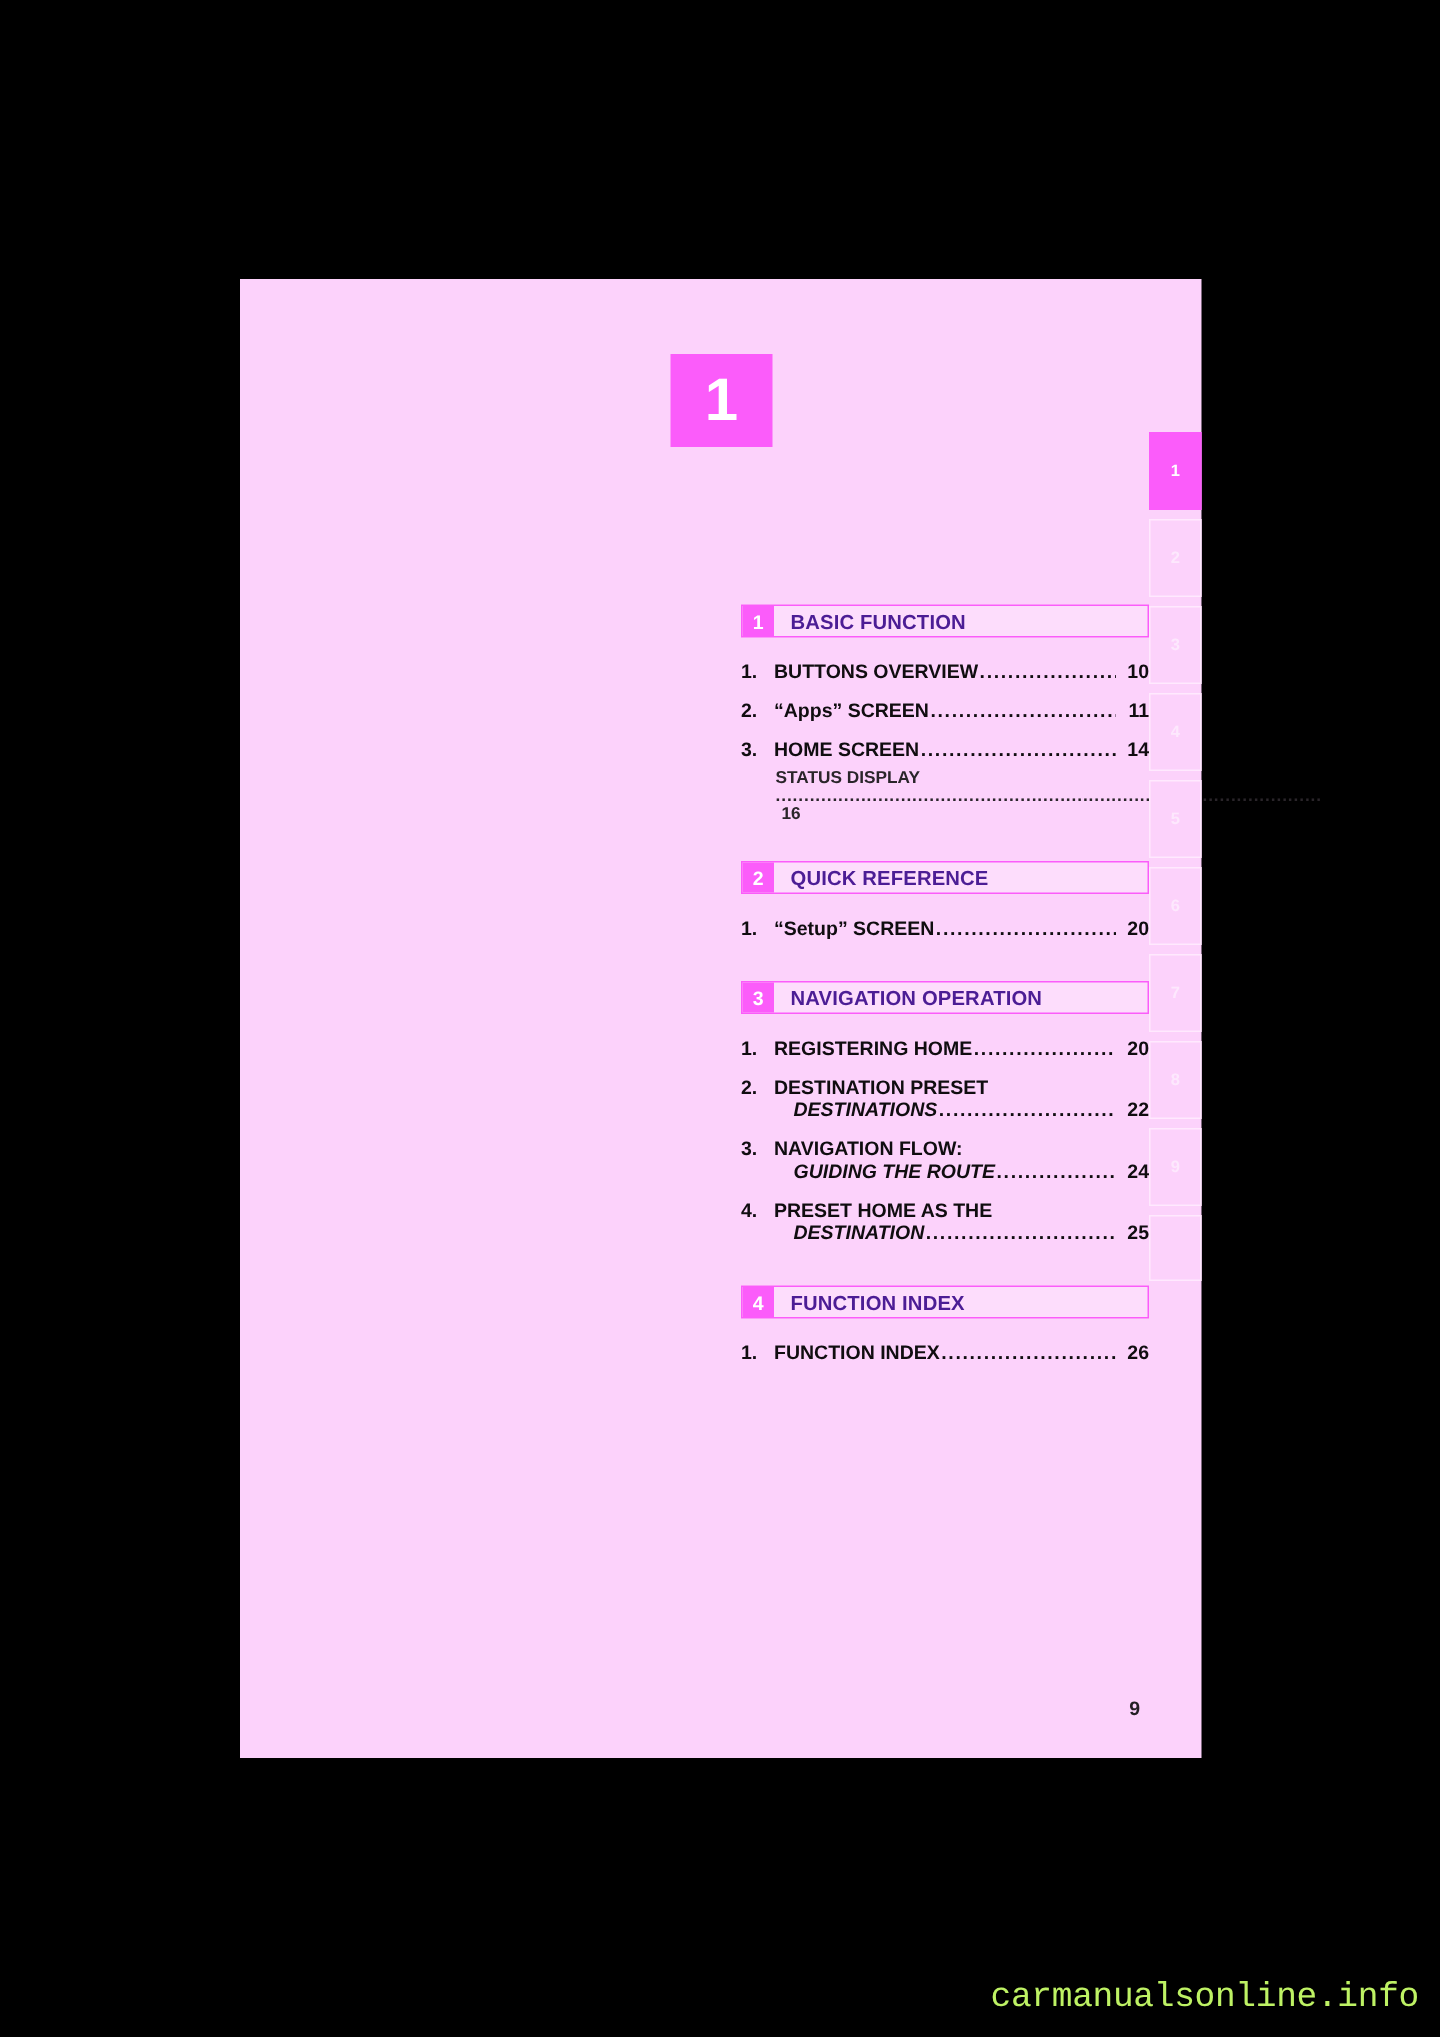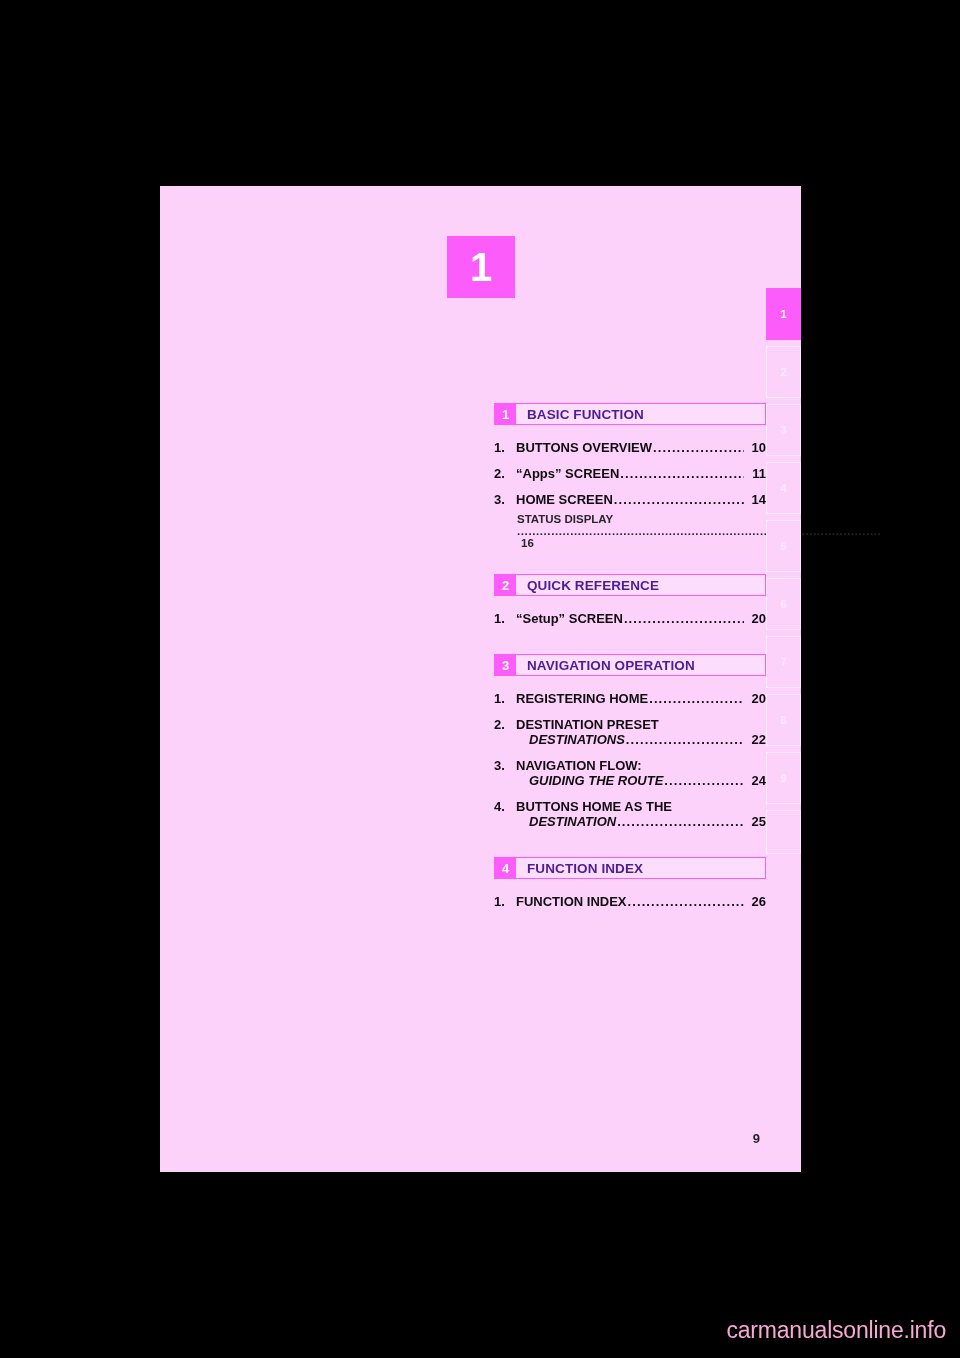--- a/index.html
+++ b/index.html
@@ -185,23 +185,23 @@
     background: #fcd2fb;
     border: 1px solid #ffe9fe;
     color: #fde8fd;
   }
 
   
   #watermark {
     position: absolute;
     right: 14px; bottom: 14px;
     font-size: 23px;
-    color: #f9a8d4;
+    color: #bef264;
     letter-spacing: -0.2px;
-    font-family: Liberation Sans, sans-serif;
+    font-family: Liberation Mono, monospace;
   }
 </style>
 </head>
 <body>
 
 <div id="root">
 
   <div id="page">
 
     <div id="chapter-badge">1</div>
@@ -300,21 +300,21 @@
               <span class="txt">GUIDING THE ROUTE</span>
               <span class="dots">................................................................................................</span>
               <span class="pg">24</span>
             </div>
           </div>
         </div>
         <div class="entry">
           <span class="idx">4.</span>
           <div class="body">
             <div class="line">
-              <span class="txt">BUTTONS HOME AS THE</span>
+              <span class="txt">PRESET HOME AS THE</span>
             </div>
             <div class="line indent">
               <span class="txt">DESTINATION</span>
               <span class="dots">................................................................................................</span>
               <span class="pg">25</span>
             </div>
           </div>
         </div>
         <div class="gap"></div>
         <div class="section-head">

